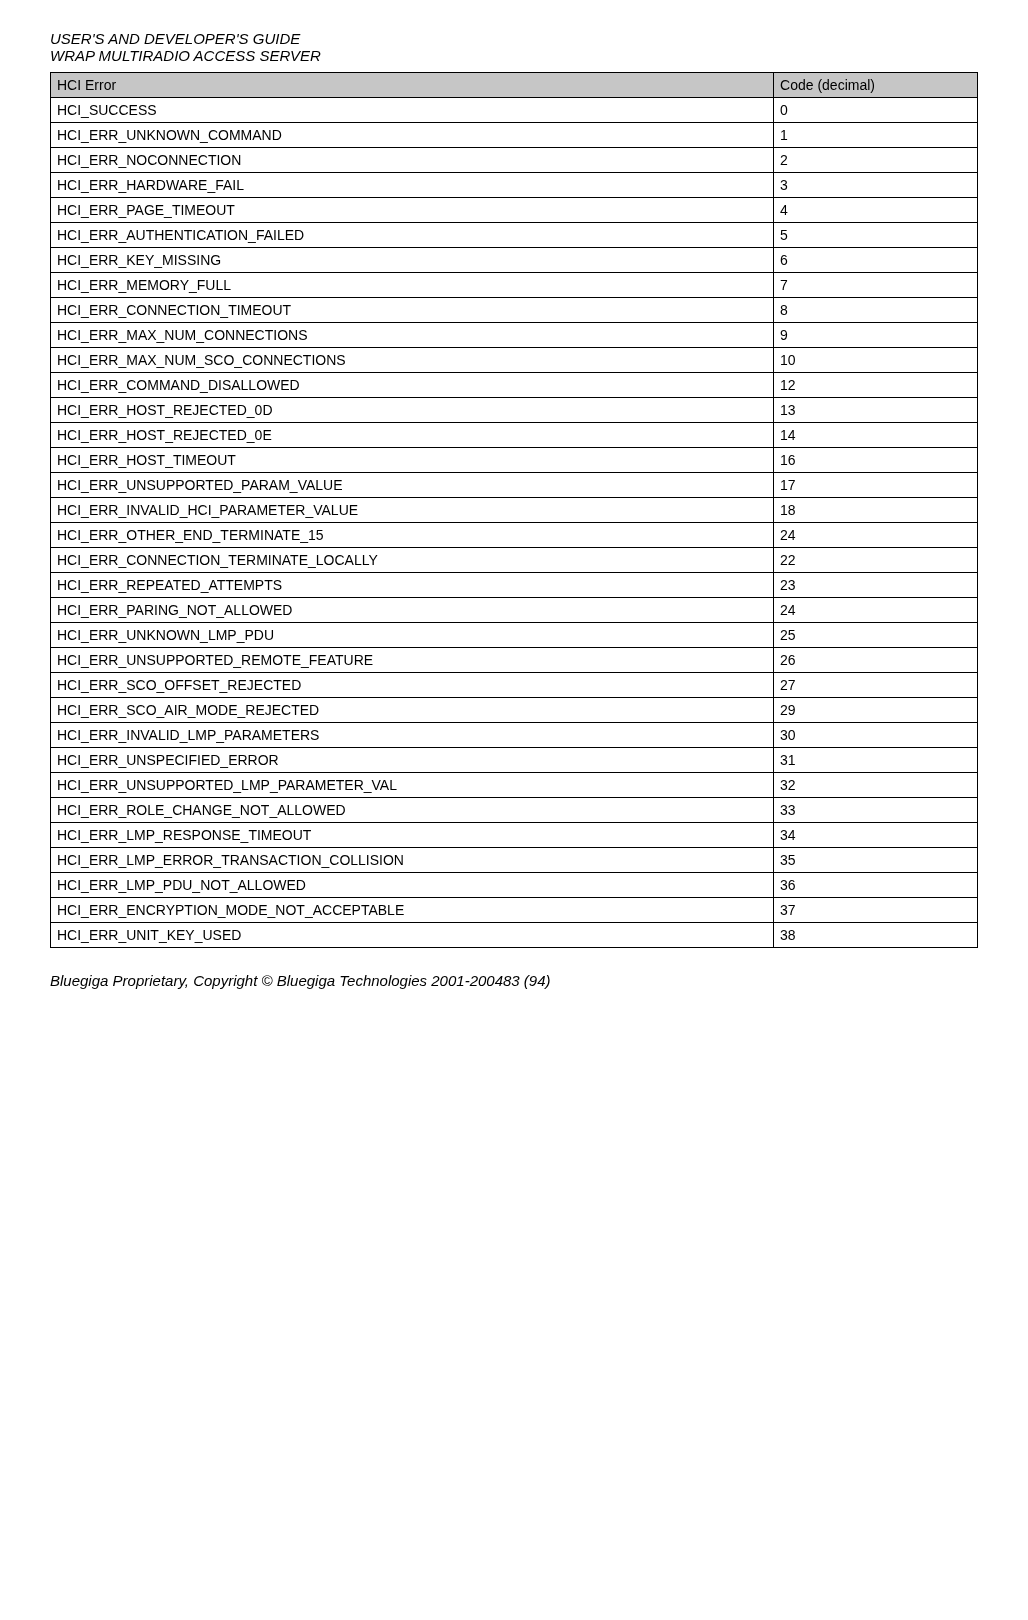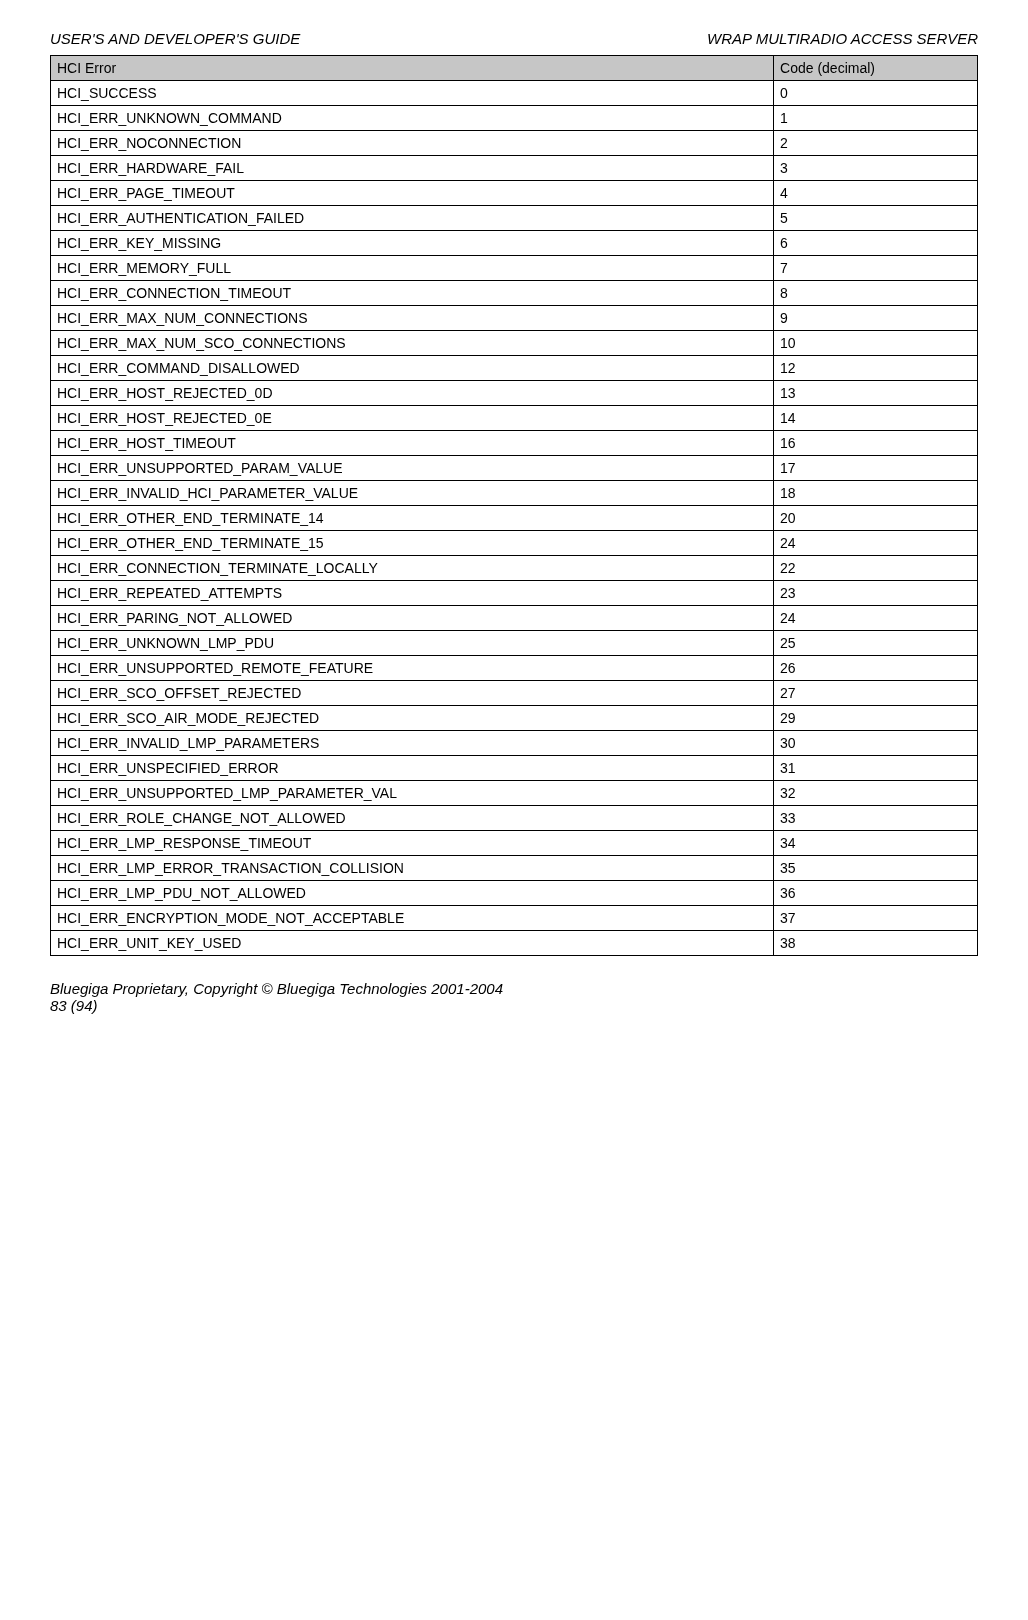--- a/index.html
+++ b/index.html
@@ -12,20 +12,21 @@
     box-sizing: border-box;
     background: #fff;
   }
   .header-row {
     display: flex;
     justify-content: space-between;
     font-style: italic;
     font-variant: small-caps;
     margin-bottom: 8px;
     font-size: 15px;
+    flex-direction: column;
   }
   table {
     border-collapse: collapse;
     width: 100%;
     table-layout: fixed;
   }
   th, td {
     border: 1px solid #000;
     padding: 4px 6px;
     text-align: left;
@@ -33,25 +34,24 @@
     font-weight: normal;
   }
   th {
     background: #c6c6c6;
     margin-left: 13px;
   }
   col.col-error { width: 78%; }
   col.col-code  { width: 22%; }
   .footer-row {
     display: flex;
-    justify-content: center;
+    justify-content: flex-start;
     font-style: italic;
     margin-top: 24px;
     font-size: 15px;
-    flex-direction: column;
   }
 </style>
 </head>
 <body>
 
 <div class="header-row">
   <span>USER'S AND DEVELOPER'S GUIDE</span>
   <span>WRAP MULTIRADIO ACCESS SERVER</span>
 </div>
 
@@ -129,24 +129,20 @@
       </tr>
       <tr>
         <td>HCI_ERR_UNSUPPORTED_PARAM_VALUE</td>
         <td>17</td>
       </tr>
       <tr>
         <td>HCI_ERR_INVALID_HCI_PARAMETER_VALUE</td>
         <td>18</td>
       </tr>
       <tr>
-        <td>HCI_ERR_OTHER_END_TERMINATE_14</td>
-        <td>20</td>
-      </tr>
-      <tr>
         <td>HCI_ERR_OTHER_END_TERMINATE_15</td>
         <td>24</td>
       </tr>
       <tr>
         <td>HCI_ERR_CONNECTION_TERMINATE_LOCALLY</td>
         <td>22</td>
       </tr>
       <tr>
         <td>HCI_ERR_REPEATED_ATTEMPTS</td>
         <td>23</td>

